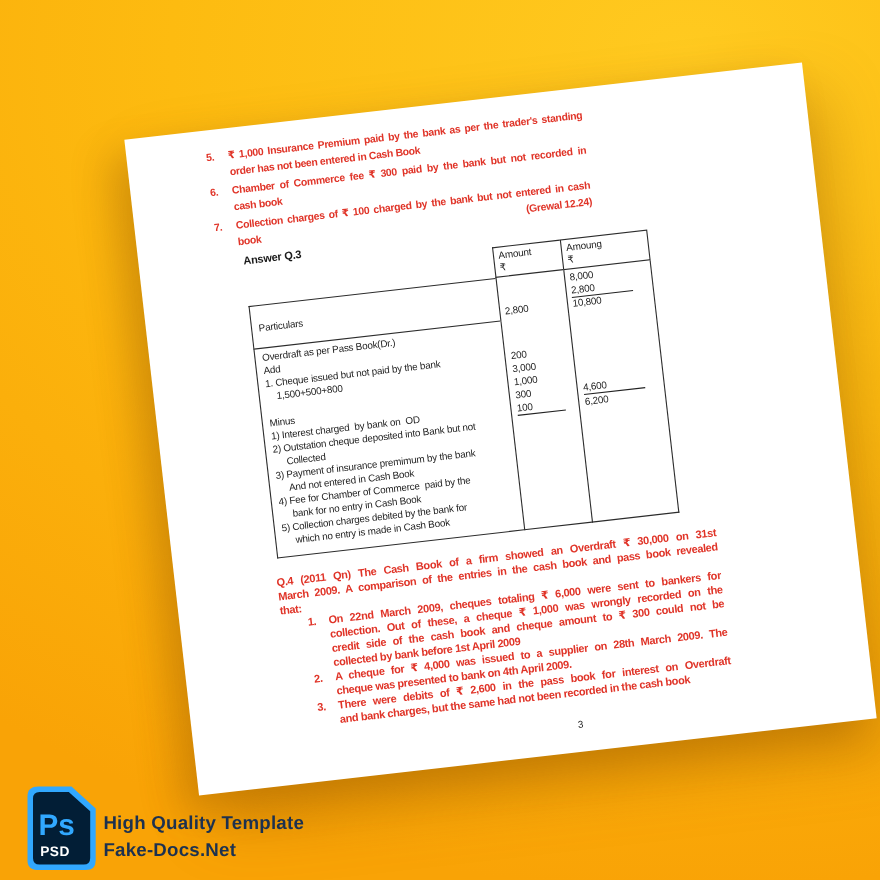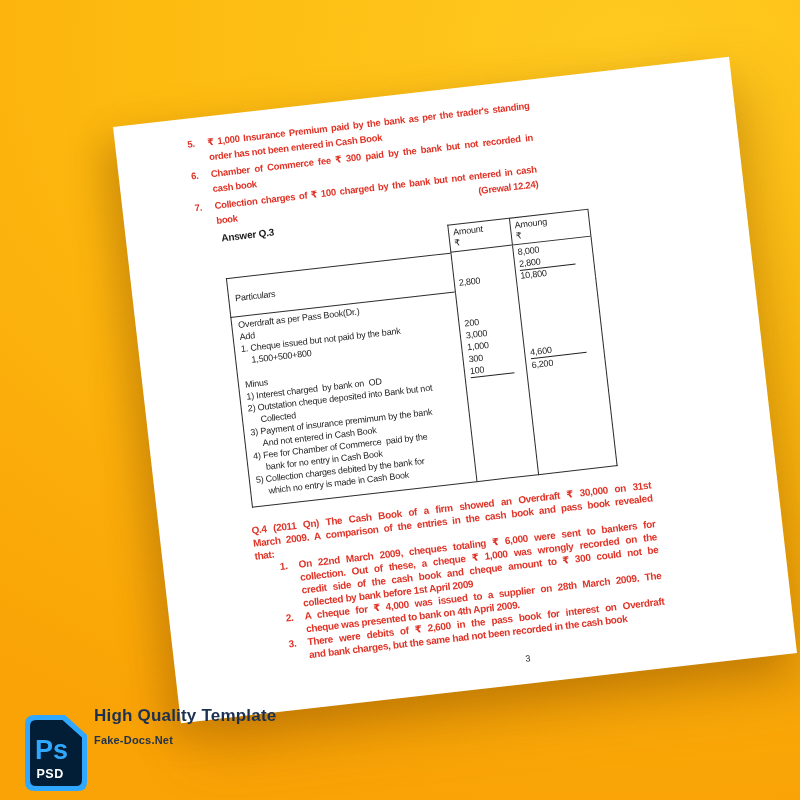--- a/index.html
+++ b/index.html
@@ -39,23 +39,23 @@
   .w56{min-width:56px;}
   .numbot{display:flex;flex-direction:column;justify-content:flex-end;}
   
   .q4{margin:16px 0 0 20px;width:402px;color:#e03428;font-size:10px;font-weight:600;letter-spacing:-0.35px;line-height:13px;}
   .q4-item{display:flex;margin-left:24px;}
   .q4-num{width:19px;flex:none;}
   .q4-body{flex:1;min-width:0;}
   .pagenum{position:absolute;left:0;top:552px;width:560px;text-align:center;color:#222;font-size:9px;}
   
   .ps-icon{position:absolute;left:24px;top:714px;width:64px;height:78px;}
-  .footer-text{position:absolute;left:94px;top:704px;color:#1c3150;}
+  .footer-text{position:absolute;left:94px;top:737px;color:#1c3150;}
   .f-title{font-size:17px;font-weight:800;letter-spacing:0.2px;line-height:24px;}
-  .f-sub{font-size:11px;font-weight:800;letter-spacing:0.2px;line-height:24px;}
+  .f-sub{font-size:17px;font-weight:800;letter-spacing:0.2px;line-height:24px;}
 </style>
 </head>
 <body>
 
 <div class="stage">
 
   <div class="paper">
     <div class="paper-inner">
 
       <div class="q-list">

